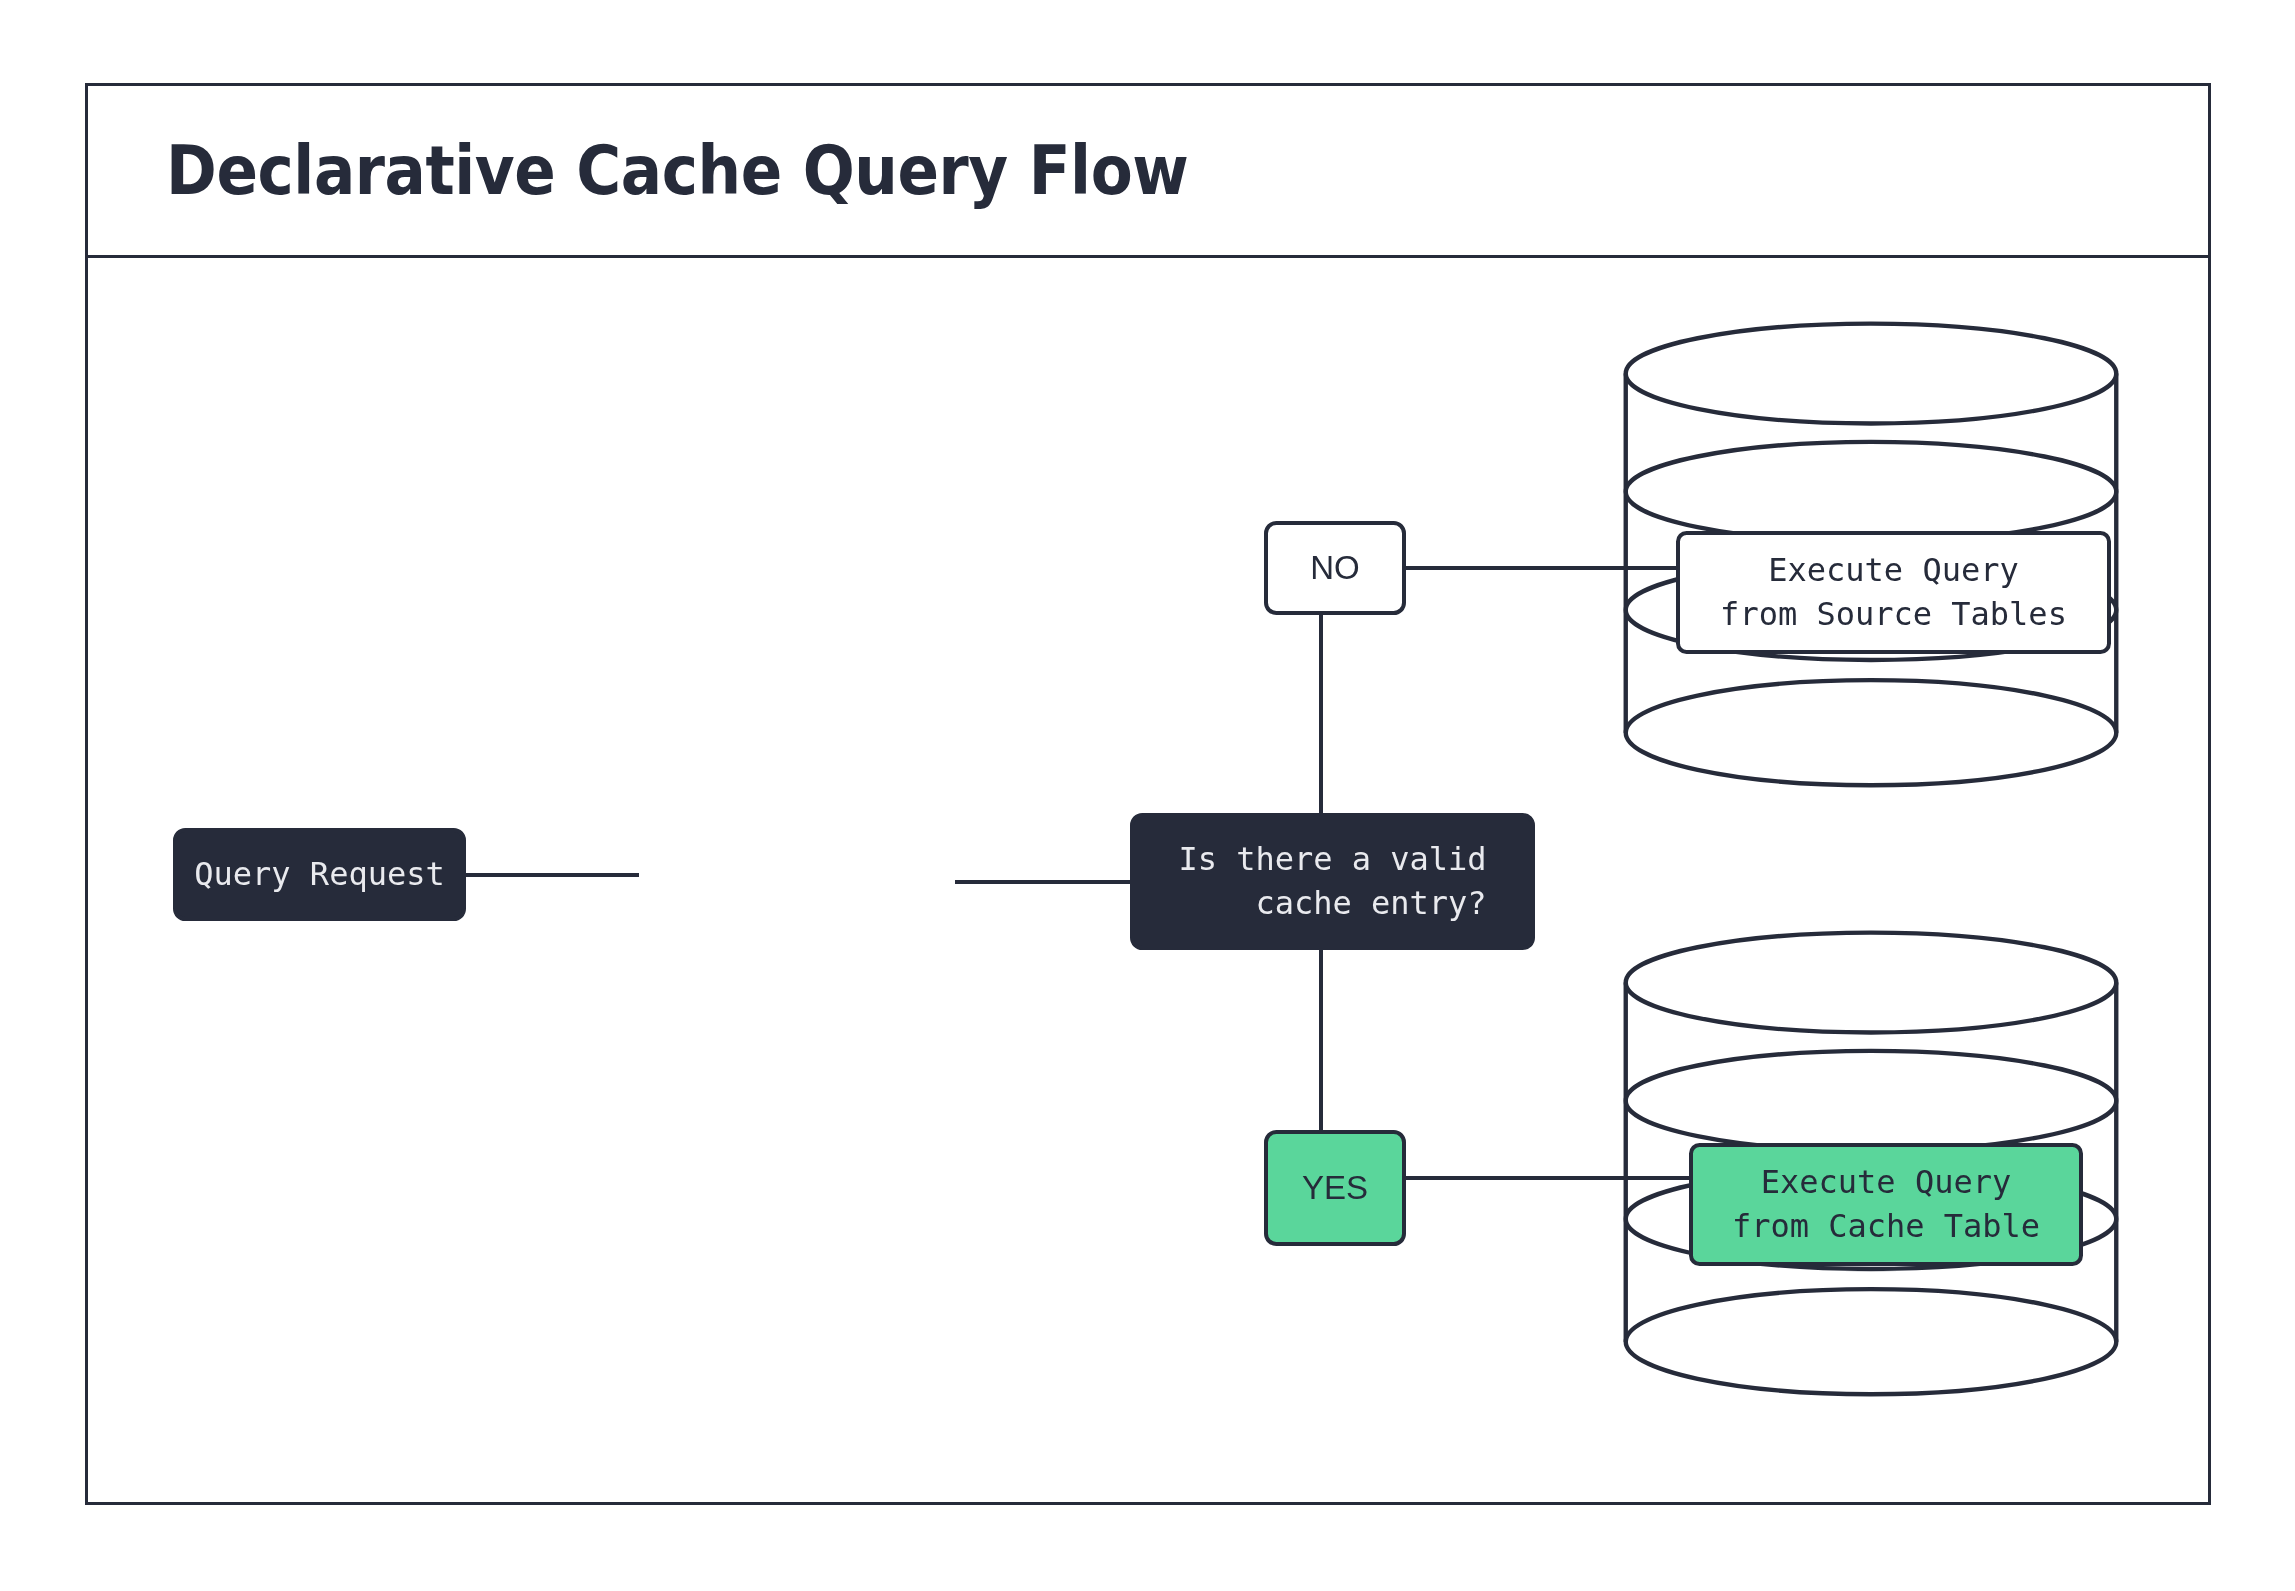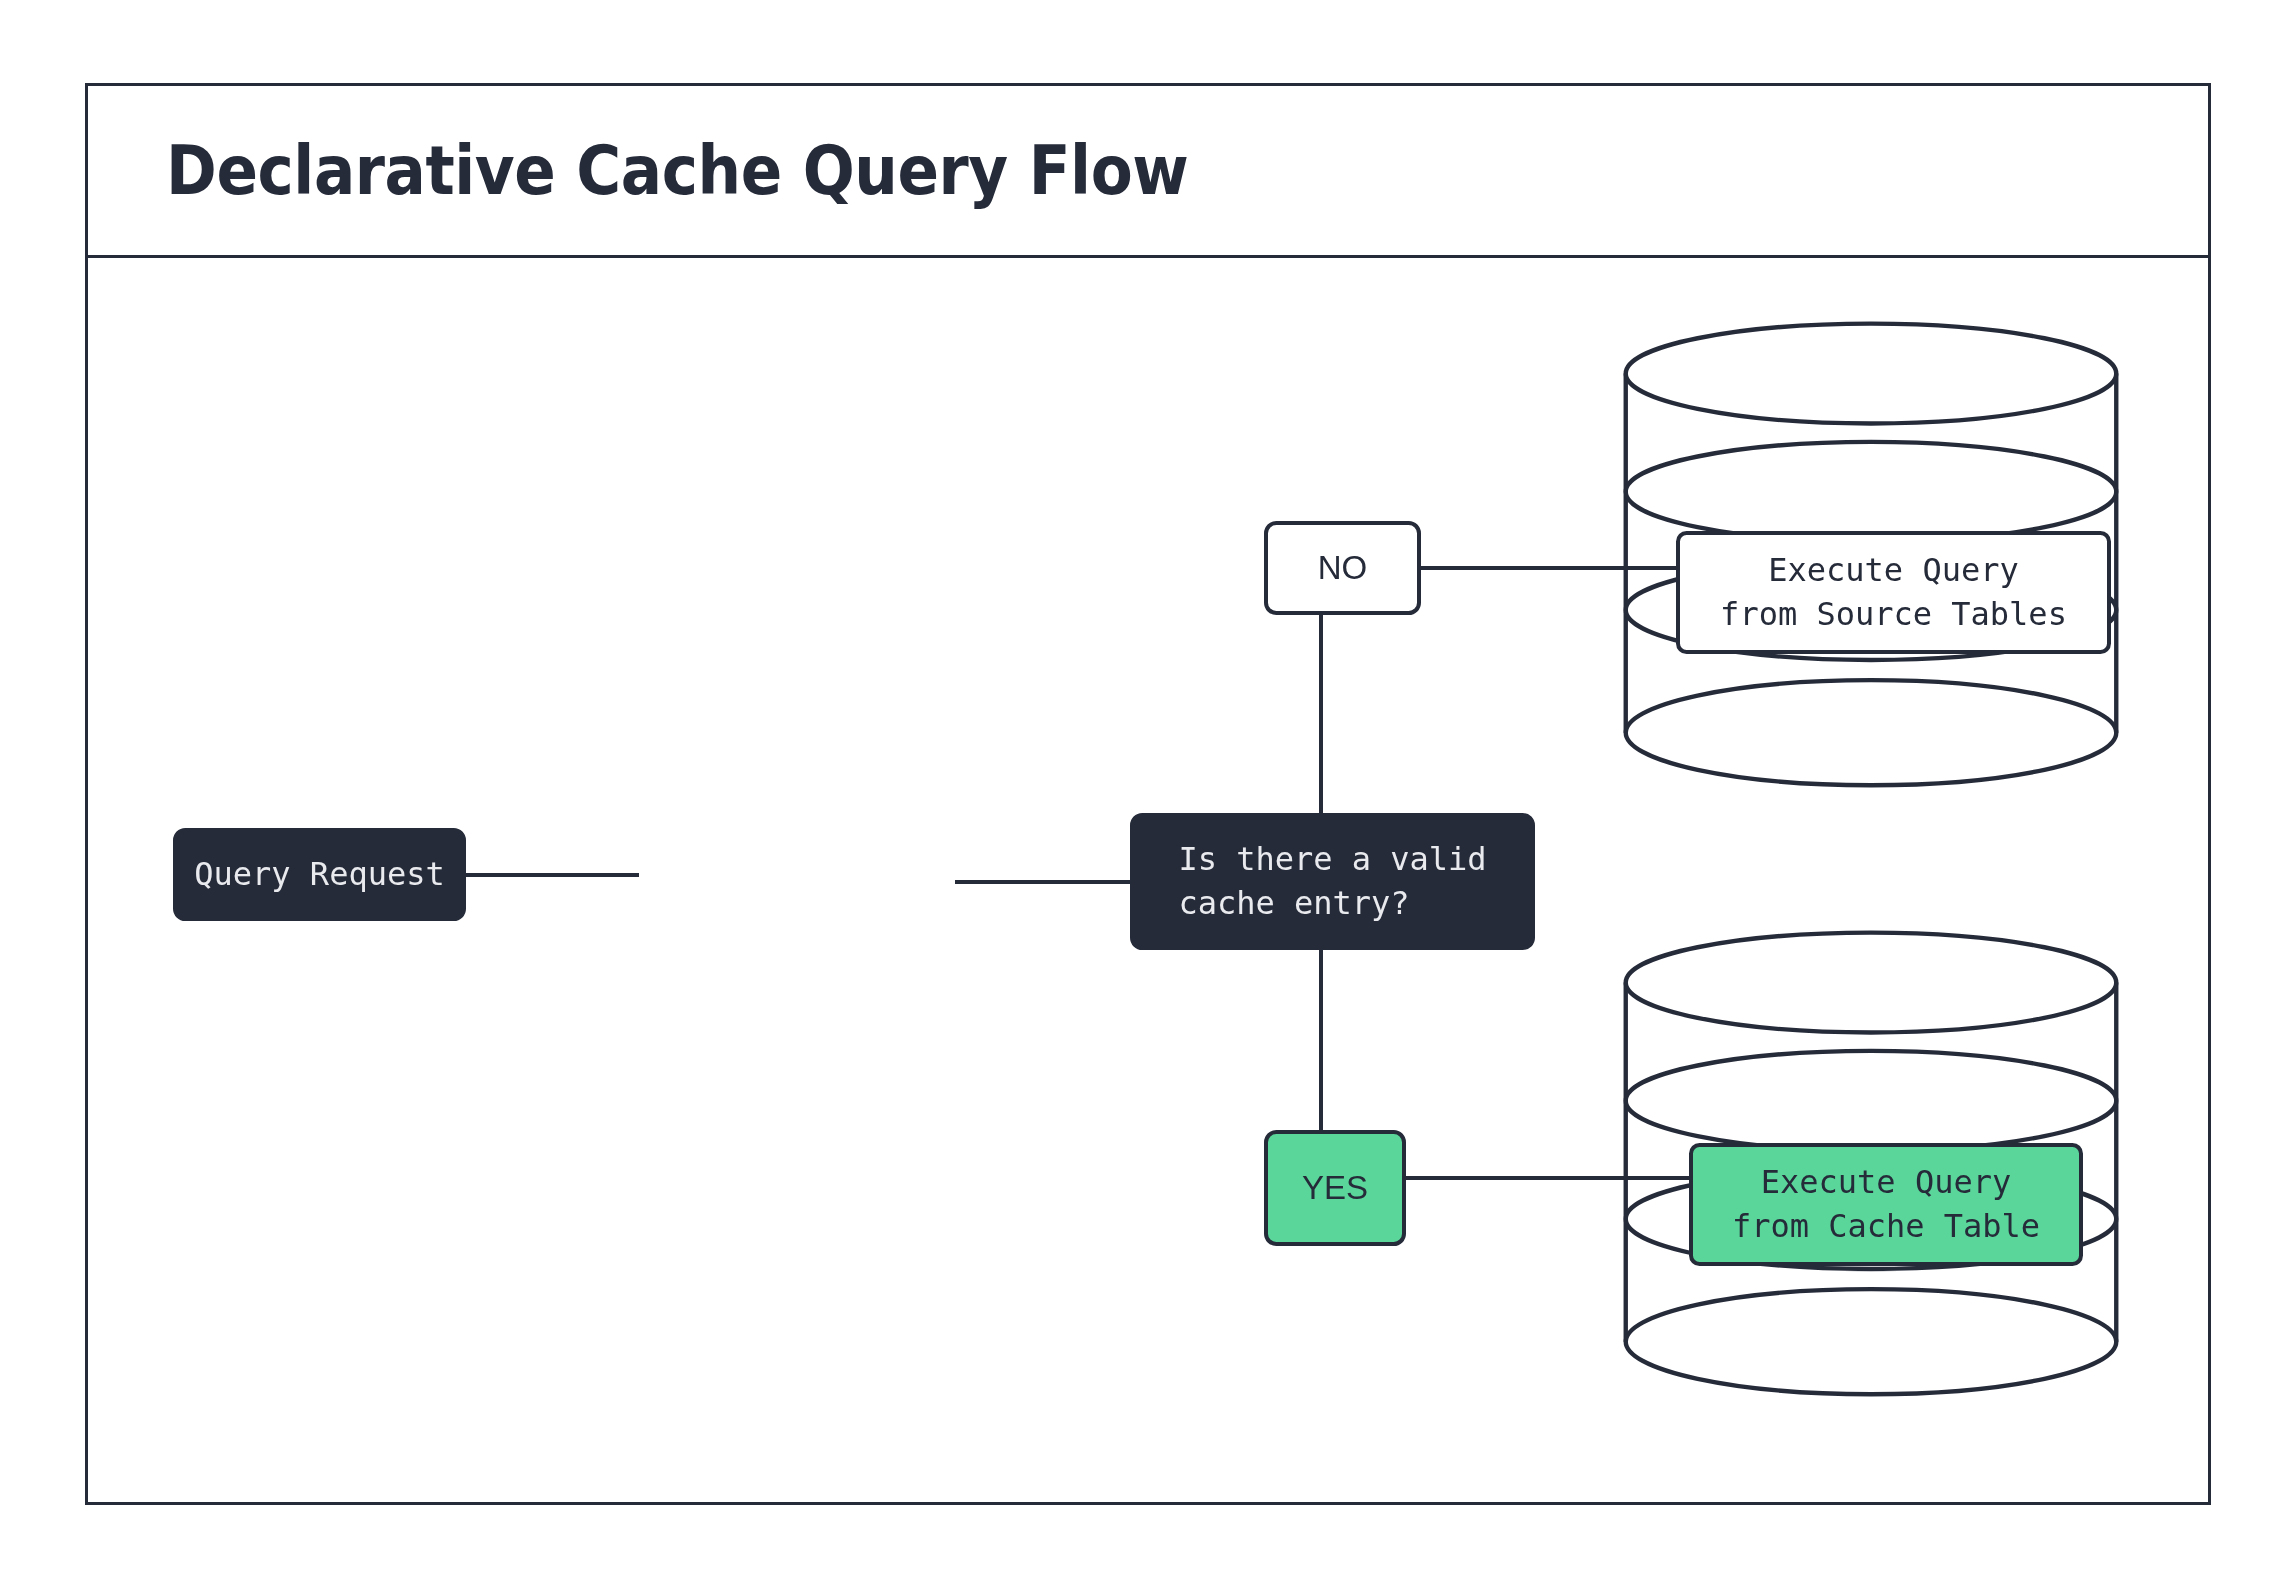--- a/index.html
+++ b/index.html
@@ -19,34 +19,34 @@
          white-space:nowrap;}
 
   
   .line{position:absolute;background:#262b3a;}
   .h-line{height:3.5px;}
   .v-line{width:3.5px;}
 
   
   .node{position:absolute;box-sizing:border-box;border:4.4px solid #262b3a;
         border-radius:12.3px;display:flex;align-items:center;justify-content:center;
-        text-align:left;font-family:"DejaVu Sans Mono","Liberation Mono",monospace;
+        text-align:right;font-family:"DejaVu Sans Mono","Liberation Mono",monospace;
         font-size:32px;line-height:1.35;white-space:pre-line;}
   .node.dark{background:#262b3a;color:#e9eaee;border-color:#262b3a;}
   .node.green{background:#5ad69b;color:#222634;border-color:#262b3a;}
 
   #node-query-request{left:173px;top:828px;width:293px;height:93px;}
   #node-check-cache{left:638px;top:813px;width:319px;height:137px;}
   #node-decision{left:1130px;top:813px;width:405px;height:137px;}
 
   
   .branch{position:absolute;box-sizing:border-box;border:4.4px solid #262b3a;
           border-radius:12.3px;display:flex;align-items:center;justify-content:center;
           font-family:"Liberation Sans",sans-serif;font-size:33px;color:#262b3a;}
-  #branch-no{left:1264px;top:521px;width:157px;height:94px;background:#ffffff;}
+  #branch-no{left:1264px;top:521px;width:142px;height:94px;background:#ffffff;}
   #branch-yes{left:1264px;top:1130px;width:142px;height:116px;background:#5ad69b;}
 
   
   .db{position:absolute;width:496px;height:473px;}
   .db svg{display:block;width:496px;height:473px;overflow:visible;}
   #db-source{left:1623px;top:321px;}
   #db-cache{left:1623px;top:930px;}
 
   .db-label{position:absolute;box-sizing:border-box;border:4.4px solid #262b3a;
             border-radius:10.5px;display:flex;align-items:center;justify-content:center;

